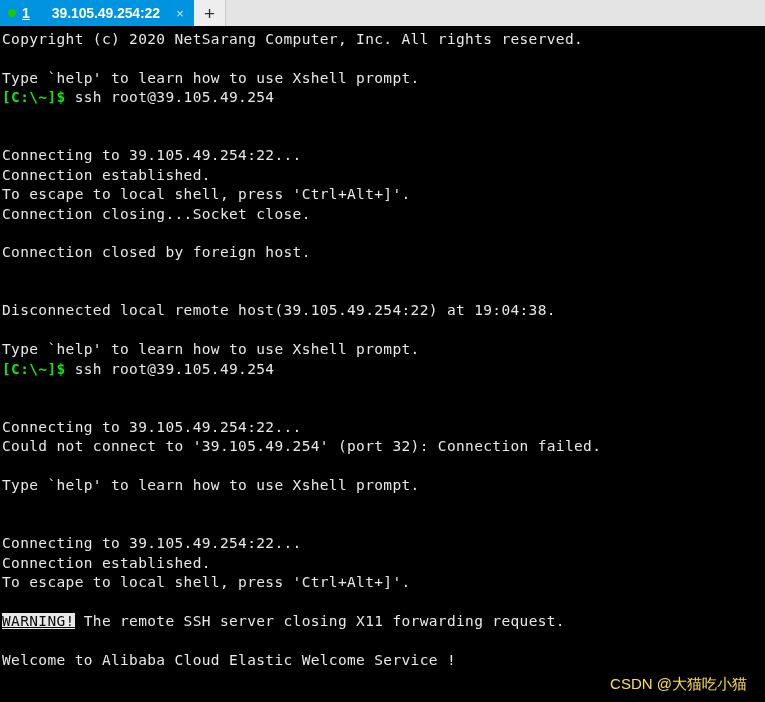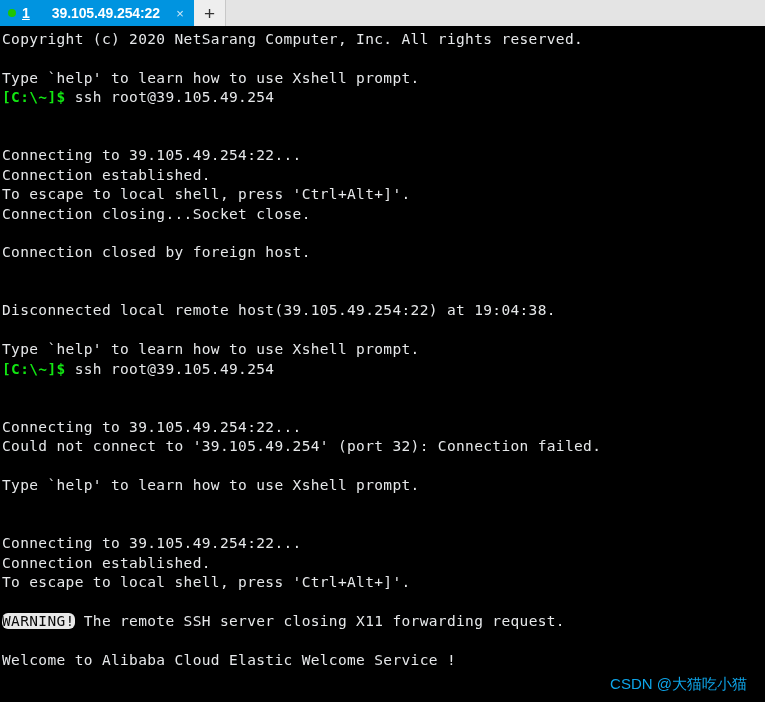--- a/index.html
+++ b/index.html
@@ -91,49 +91,49 @@
   }
 
   
   #terminal {
     position: relative;
     height: 674px;
     background: #000000;
     padding: 2px 14px 0 2px;
     box-sizing: border-box;
     overflow: hidden;
+    text-decoration: underline;
   }
   .line {
     font-family: "DejaVu Sans Mono", monospace;
     font-size: 14.5px;
     line-height: 19.4px;
     color: #e6e8ea;
     white-space: pre;
     letter-spacing: 0.35px;
     height: 19.4px;
   }
   .seg-green {
     color: #12e612;
     font-weight: bold;
   }
   .seg-white {
     color: #e6e8ea;
   }
   .seg-reverse {
     background: #e8e8e8;
     color: #0a0a0a;
-    border-radius: 6px;
   }
 
   
   #watermark {
     position: absolute;
     right: 18px;
     bottom: 8px;
-    color: #0ea5e9;
+    color: #fde047;
     font-family: "Liberation Sans", sans-serif;
     font-size: 15px;
     white-space: nowrap;
     pointer-events: none;
   }
 </style>
 </head>
 <body>
 
 <div id="tabbar">

